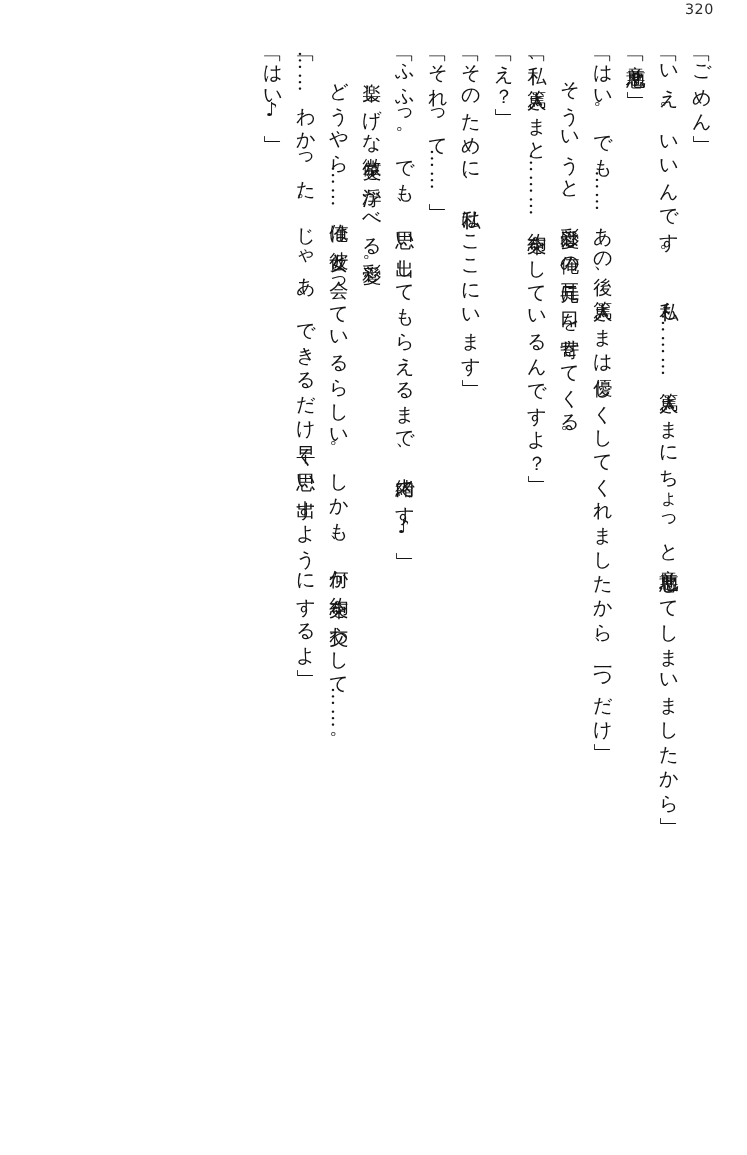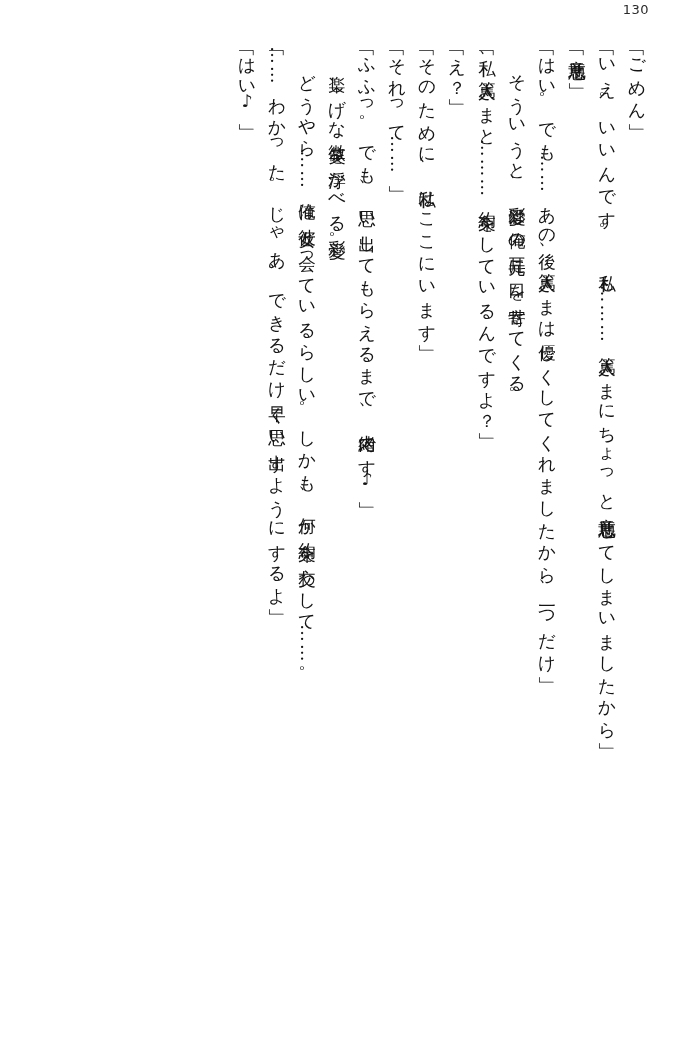--- a/index.html
+++ b/index.html
@@ -51,21 +51,21 @@
   }
   .vline.indent {
     padding-top: 18px;
   }
 </style>
 </head>
 <body>
 
 <div class="page">
 
-  <div class="page-number">130</div>
+  <div class="page-number">320</div>
 
   <div class="vertical-body">
     <div class="vline">「ごめん」</div>
     <div class="vline">「いえ。いいんです。　私も………篤人さまにちょっと意地悪してしまいましたから」</div>
     <div class="vline">「意地悪？」</div>
     <div class="vline">「はい。でも……あの後、篤人さまは優しくしてくれましたから、一つだけ」</div>
     <div class="vline indent">そういうと、彩愛は俺の耳元に口を寄せてくる。</div>
     <div class="vline">「私、篤人さまと………約束をしているんですよ？」</div>
     <div class="vline">「え？」</div>
     <div class="vline">「そのために、私はここにいます」</div>

